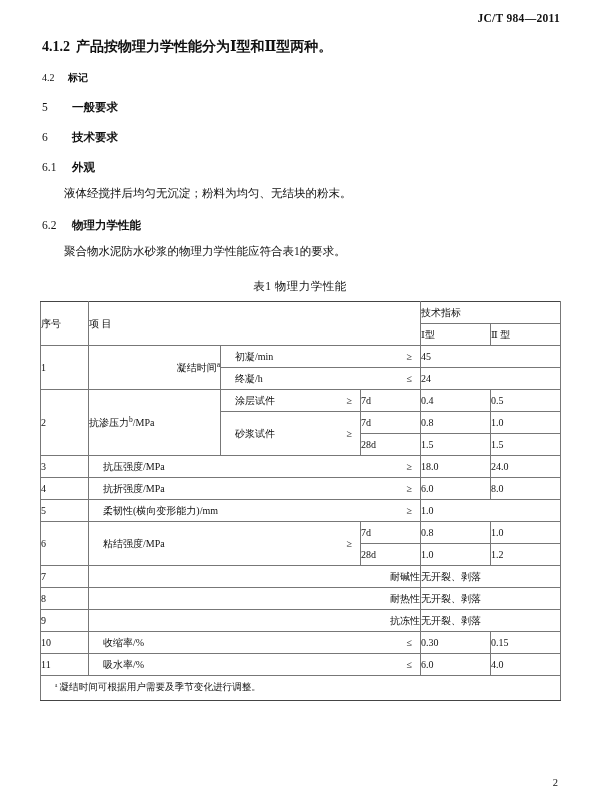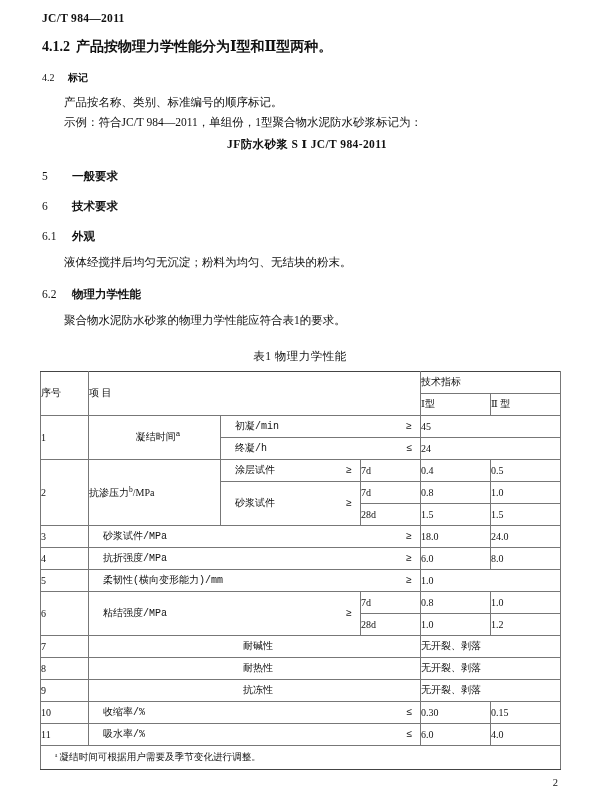--- a/index.html
+++ b/index.html
@@ -22,20 +22,21 @@
     box-sizing: border-box;
     padding: 0 40px;
   }
   .doc-header {
     font-family: "Liberation Serif", serif;
     font-weight: bold;
     font-size: 11.5px;
     letter-spacing: 0.3px;
     padding-top: 12px;
     padding-left: 2px;
+    text-align: right;
   }
   .h-num-bold {
     font-weight: bold;
     font-size: 14px;
     margin-top: 14px;
     padding-left: 2px;
   }
   .h-num-bold .idx {
     display: inline-block;
     min-width: 34px;
@@ -107,23 +108,22 @@
     border: 1px solid #777;
     padding: 0;
     height: 21px;
     font-weight: normal;
     vertical-align: middle;
   }
   table.spec .c {
     text-align: left;
   }
   table.spec .l {
-    text-align: center;
+    text-align: right;
     padding-left: 7px;
-    font-family: Liberation Mono, monospace;
   }
   .cell-split {
     display: flex;
     align-items: center;
     justify-content: space-between;
     padding: 0 8px 0 7px;
     height: 100%;
     box-sizing: border-box;
   }
   .topborder-thick {
@@ -166,25 +166,20 @@
   <div class="doc-header">JC/T  984—2011</div>
 
   <div class="h-num-bold">
     <span class="idx">4.1.2</span><span>产品按物理力学性能分为Ⅰ型和Ⅱ型两种。</span>
   </div>
 
   <div class="h-sec">
     <span class="idx">4.2</span><span class="ttl">标记</span>
   </div>
 
-  <div class="sub-block">
-    <div>产品按名称、类别、标准编号的顺序标记。</div>
-    <div>示例：符合JC/T 984—2011，单组份，1型聚合物水泥防水砂浆标记为：</div>
-    <div class="example-line">JF防水砂浆  S  Ⅰ JC/T  984-2011</div>
-  </div>
 
   <div class="h-sec2">
     <span class="idx">5</span><span class="ttl">一般要求</span>
   </div>
 
 
   <div class="h-sec2">
     <span class="idx">6</span><span class="ttl">技术要求</span>
   </div>
 
@@ -272,21 +267,21 @@
       <tr>
         <td class="c">28d</td>
         <td class="c">1.5</td>
         <td class="c">1.5</td>
       </tr>
 
       <tr>
         <td class="c topborder-thick">3</td>
         <td class="l topborder-thick" colspan="4">
           <div class="cell-split">
-            <span>砂浆试件/MPa</span>
+            <span>抗压强度/MPa</span>
             <span>≥</span>
           </div>
         </td>
         <td class="c topborder-thick">18.0</td>
         <td class="c topborder-thick">24.0</td>
       </tr>
 
       <tr>
         <td class="c">4</td>
         <td class="l" colspan="4">

